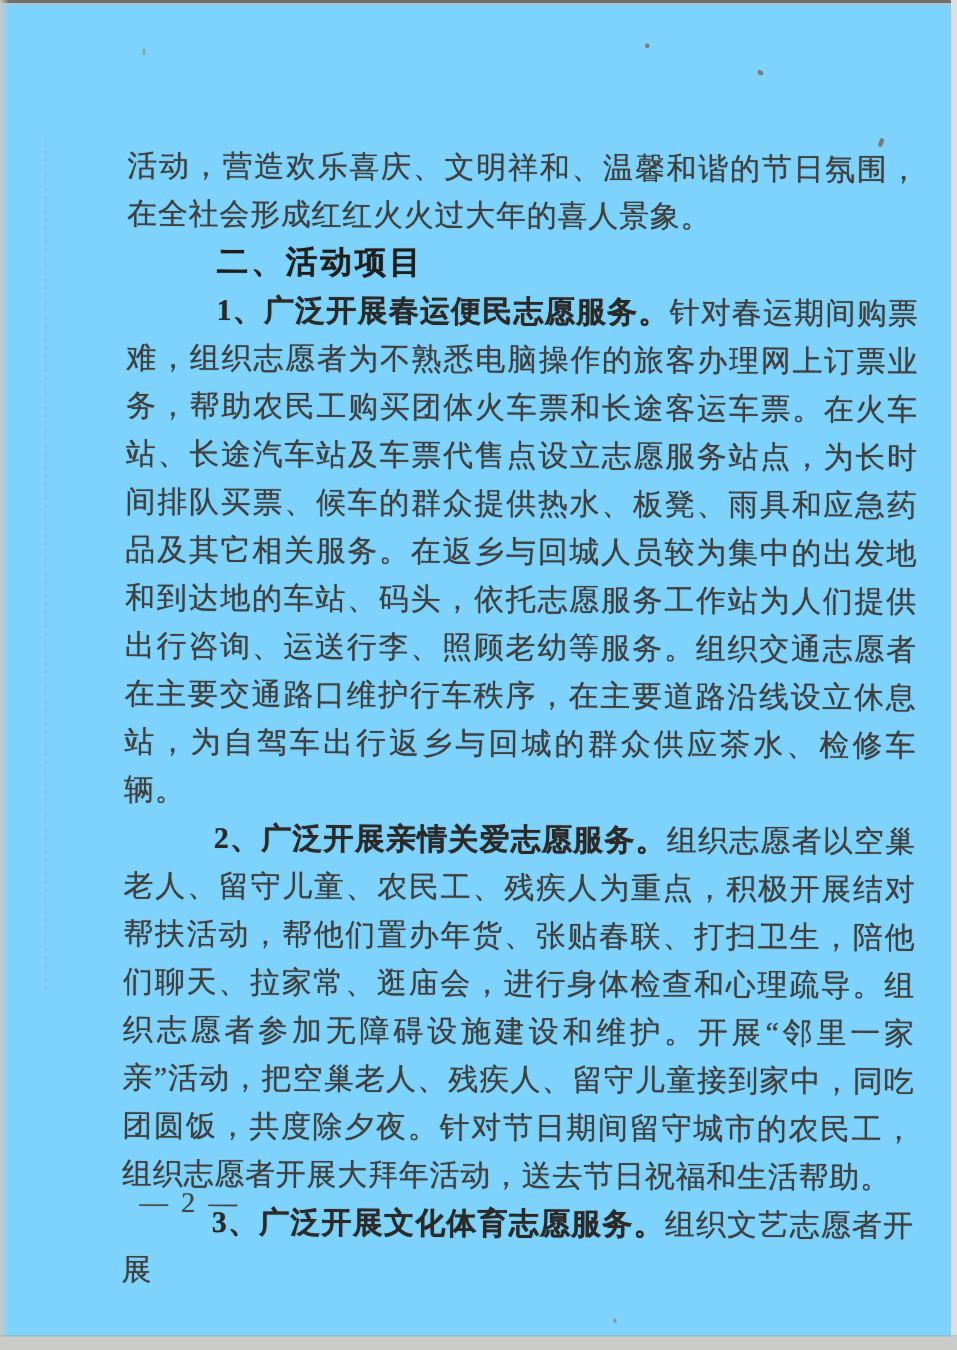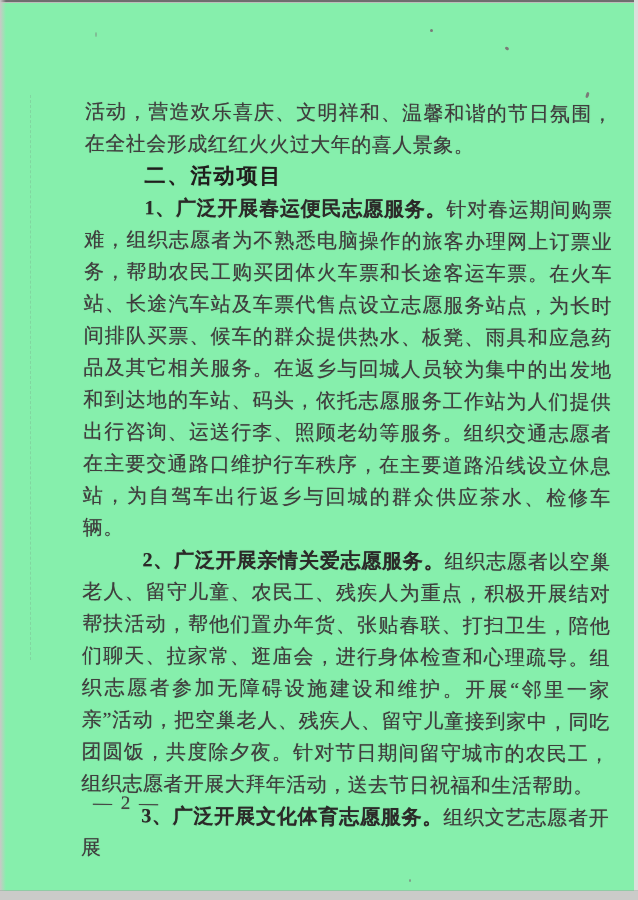--- a/index.html
+++ b/index.html
@@ -8,21 +8,21 @@
     width: 638px;
     height: 900px;
     overflow: hidden;
     background: #f4f4f2;
     font-family: "Liberation Serif", "DejaVu Serif", serif;
   }
   .scan-page {
     position: relative;
     width: 638px;
     height: 900px;
-    background: #86efac;
+    background: #7dd3fc;
     overflow: hidden;
   }
   
   .edge-top {
     position: absolute; top: 0; left: 0; right: 0; height: 3px;
     background: linear-gradient(180deg, #6e6e6e 0 2px, #bdbdbb 2px 3px);
   }
   .edge-left {
     position: absolute; top: 0; left: 0; bottom: 0; width: 6px;
     background: linear-gradient(90deg, #c9c9c7, rgba(250,250,248,0));

